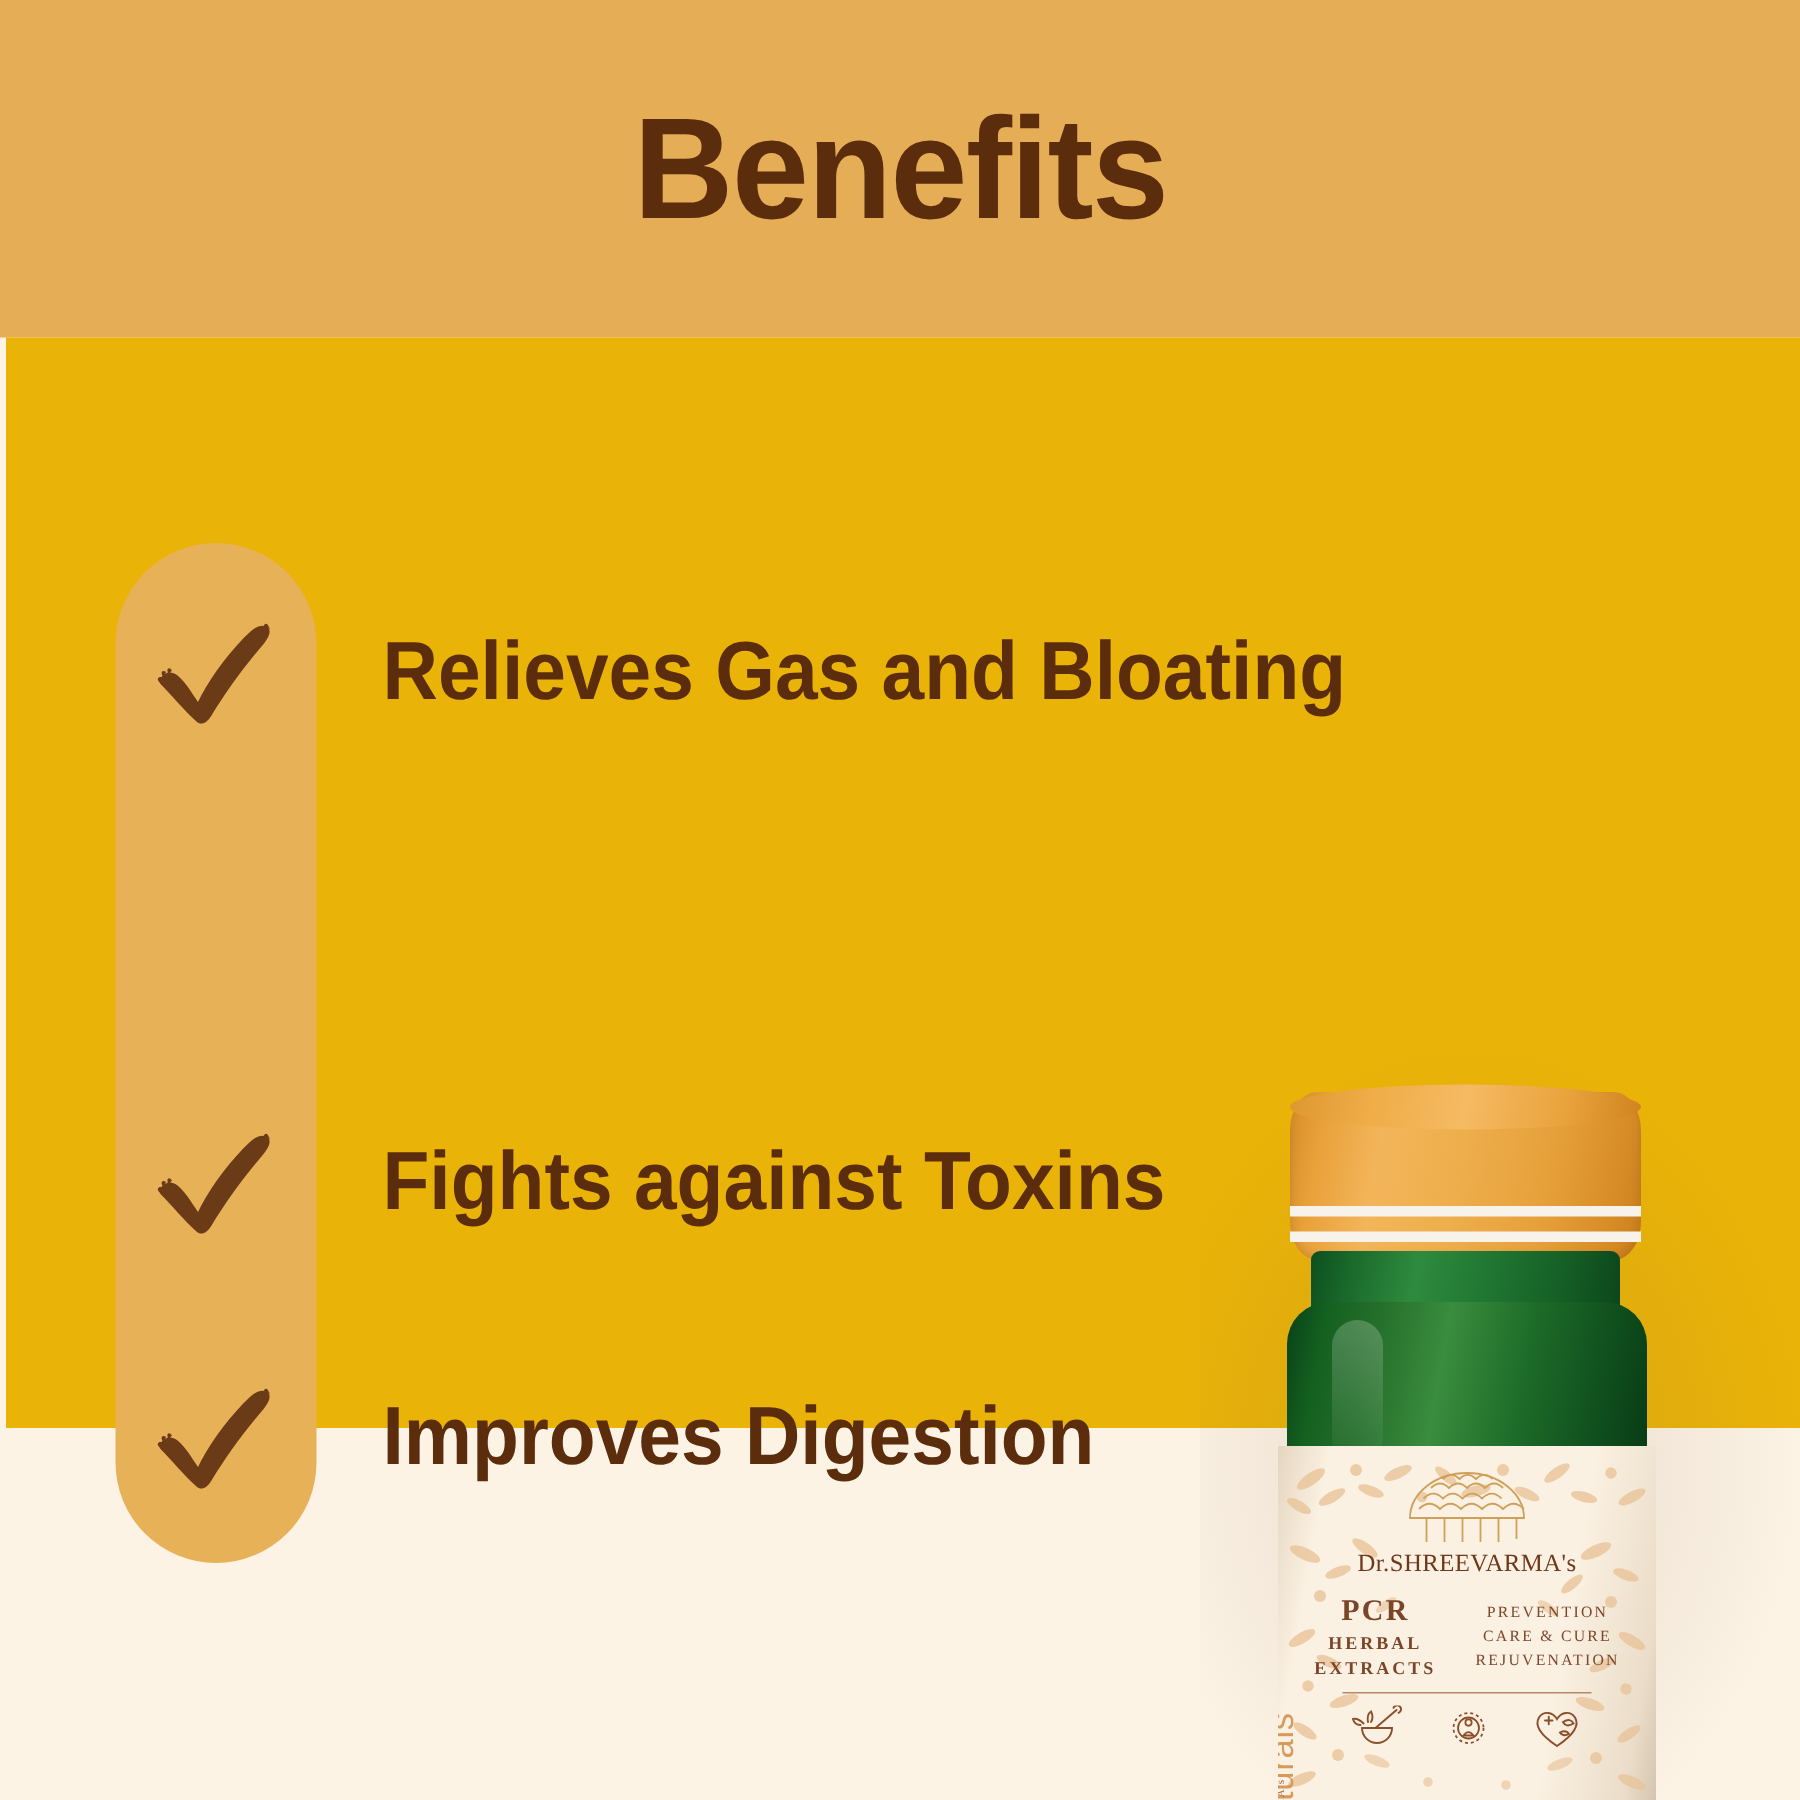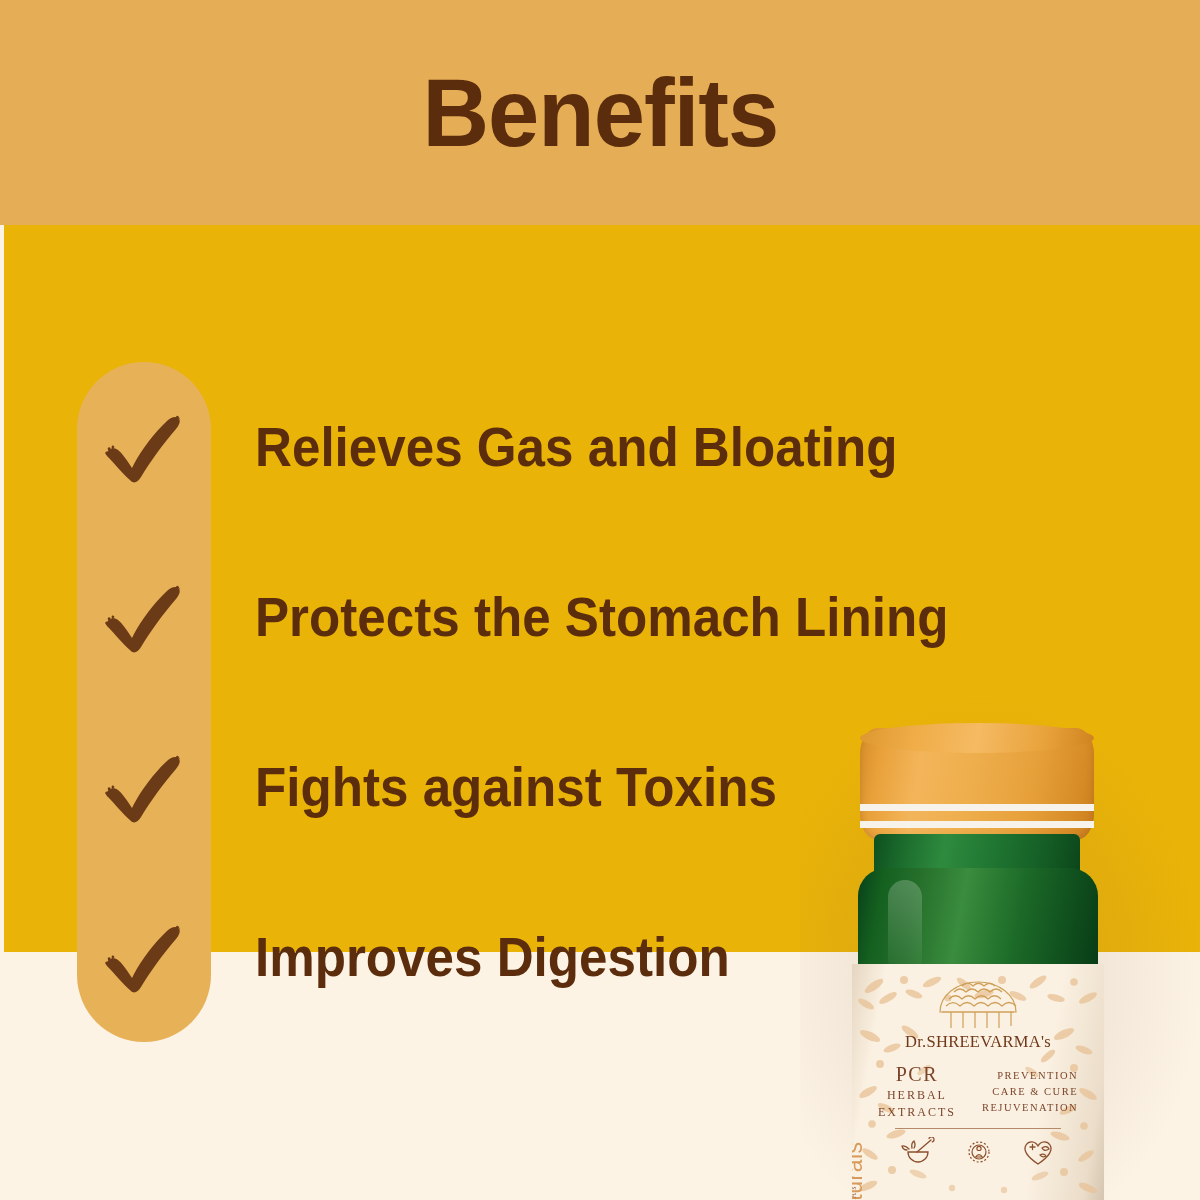--- a/index.html
+++ b/index.html
@@ -243,38 +243,39 @@
     display: flex;
     justify-content: center;
     gap: 26px;
     margin-top: 11px;
     padding: 0 26px;
   }
   .col-left {
     font-family: "Liberation Serif", serif;
     color: #7c452a;
     text-align: center;
+    font-weight: bold;
   }
   .pcr {
     font-size: 20px;
     letter-spacing: 1.5px;
   }
   .pcr-sub {
     font-size: 12px;
     letter-spacing: 2.0px;
     line-height: 1.35;
     margin-top: 1px;
   }
   .col-right {
     font-family: "Liberation Serif", serif;
     font-size: 10.5px;
     letter-spacing: 1.5px;
     line-height: 1.5;
     color: #7c452a;
-    text-align: right;
+    text-align: center;
     padding-top: 5px;
   }
   .label-rule {
     width: 166px;
     height: 1px;
     background: #b58a6a;
     margin: 8px auto 0 auto;
   }
   .icon-row {
     display: flex;
@@ -328,33 +329,20 @@
           <path d="M6.5 43.5 C5 43 3.5 44.5 4.6 46 L7.2 49.2 C6 46.8 5.8 45 6.5 43.5 Z" fill="#6b3a16"></path>
           <path d="M9.8 40.2 C8.3 38.6 6.4 39.2 6.8 41.2 L8.6 45.5 C8.2 43 8.8 41.2 9.8 40.2 Z" fill="#6b3a16"></path>
           <path d="M13.6 39.1 C12.6 36.9 10.6 36.9 10.6 39 L11.5 43.8 C11.5 41.4 12.5 39.8 13.6 39.1 Z" fill="#6b3a16"></path>
           <path d="M74.8 10.6 C74.6 8.2 76.4 7 77.6 8.6 L79.2 11.8 C77.8 10.3 76.2 10 74.8 10.6 Z" fill="#6b3a16"></path>
           <path d="M70.6 13.2 C69.6 11.1 71 9.3 72.6 10.4 L74.8 12.8 C73.2 12.1 71.7 12.3 70.6 13.2 Z" fill="#6b3a16"></path>
         </svg>
       </div>
       <div class="benefit-label">Relieves Gas and Bloating</div>
     </div>
 
-    <div class="benefit-row r1">
-      <div class="check-cell">
-        <svg class="check-icon" viewBox="0 0 86 78">
-          <path d="M6 44 C9 40 13 39 17 42 C21 45 25 51 29 57 L31 60 L33 56 C41 41 54 24 66 13 C70 9.5 74 8 77 10 C80 12 79 16 75 21 C62 36 49 54 40 69 C37 74 33 76 30 73 C22 66 13 55 7 49 C5 47 5 45 6 44 Z" fill="#6b3a16"></path>
-          <path d="M6.5 43.5 C5 43 3.5 44.5 4.6 46 L7.2 49.2 C6 46.8 5.8 45 6.5 43.5 Z" fill="#6b3a16"></path>
-          <path d="M9.8 40.2 C8.3 38.6 6.4 39.2 6.8 41.2 L8.6 45.5 C8.2 43 8.8 41.2 9.8 40.2 Z" fill="#6b3a16"></path>
-          <path d="M13.6 39.1 C12.6 36.9 10.6 36.9 10.6 39 L11.5 43.8 C11.5 41.4 12.5 39.8 13.6 39.1 Z" fill="#6b3a16"></path>
-          <path d="M74.8 10.6 C74.6 8.2 76.4 7 77.6 8.6 L79.2 11.8 C77.8 10.3 76.2 10 74.8 10.6 Z" fill="#6b3a16"></path>
-          <path d="M70.6 13.2 C69.6 11.1 71 9.3 72.6 10.4 L74.8 12.8 C73.2 12.1 71.7 12.3 70.6 13.2 Z" fill="#6b3a16"></path>
-        </svg>
-      </div>
-      <div class="benefit-label">Protects the Stomach Lining</div>
-    </div>
 
     <div class="benefit-row r2">
       <div class="check-cell">
         <svg class="check-icon" viewBox="0 0 86 78">
           <path d="M6 44 C9 40 13 39 17 42 C21 45 25 51 29 57 L31 60 L33 56 C41 41 54 24 66 13 C70 9.5 74 8 77 10 C80 12 79 16 75 21 C62 36 49 54 40 69 C37 74 33 76 30 73 C22 66 13 55 7 49 C5 47 5 45 6 44 Z" fill="#6b3a16"></path>
           <path d="M6.5 43.5 C5 43 3.5 44.5 4.6 46 L7.2 49.2 C6 46.8 5.8 45 6.5 43.5 Z" fill="#6b3a16"></path>
           <path d="M9.8 40.2 C8.3 38.6 6.4 39.2 6.8 41.2 L8.6 45.5 C8.2 43 8.8 41.2 9.8 40.2 Z" fill="#6b3a16"></path>
           <path d="M13.6 39.1 C12.6 36.9 10.6 36.9 10.6 39 L11.5 43.8 C11.5 41.4 12.5 39.8 13.6 39.1 Z" fill="#6b3a16"></path>
           <path d="M74.8 10.6 C74.6 8.2 76.4 7 77.6 8.6 L79.2 11.8 C77.8 10.3 76.2 10 74.8 10.6 Z" fill="#6b3a16"></path>
           <path d="M70.6 13.2 C69.6 11.1 71 9.3 72.6 10.4 L74.8 12.8 C73.2 12.1 71.7 12.3 70.6 13.2 Z" fill="#6b3a16"></path>

